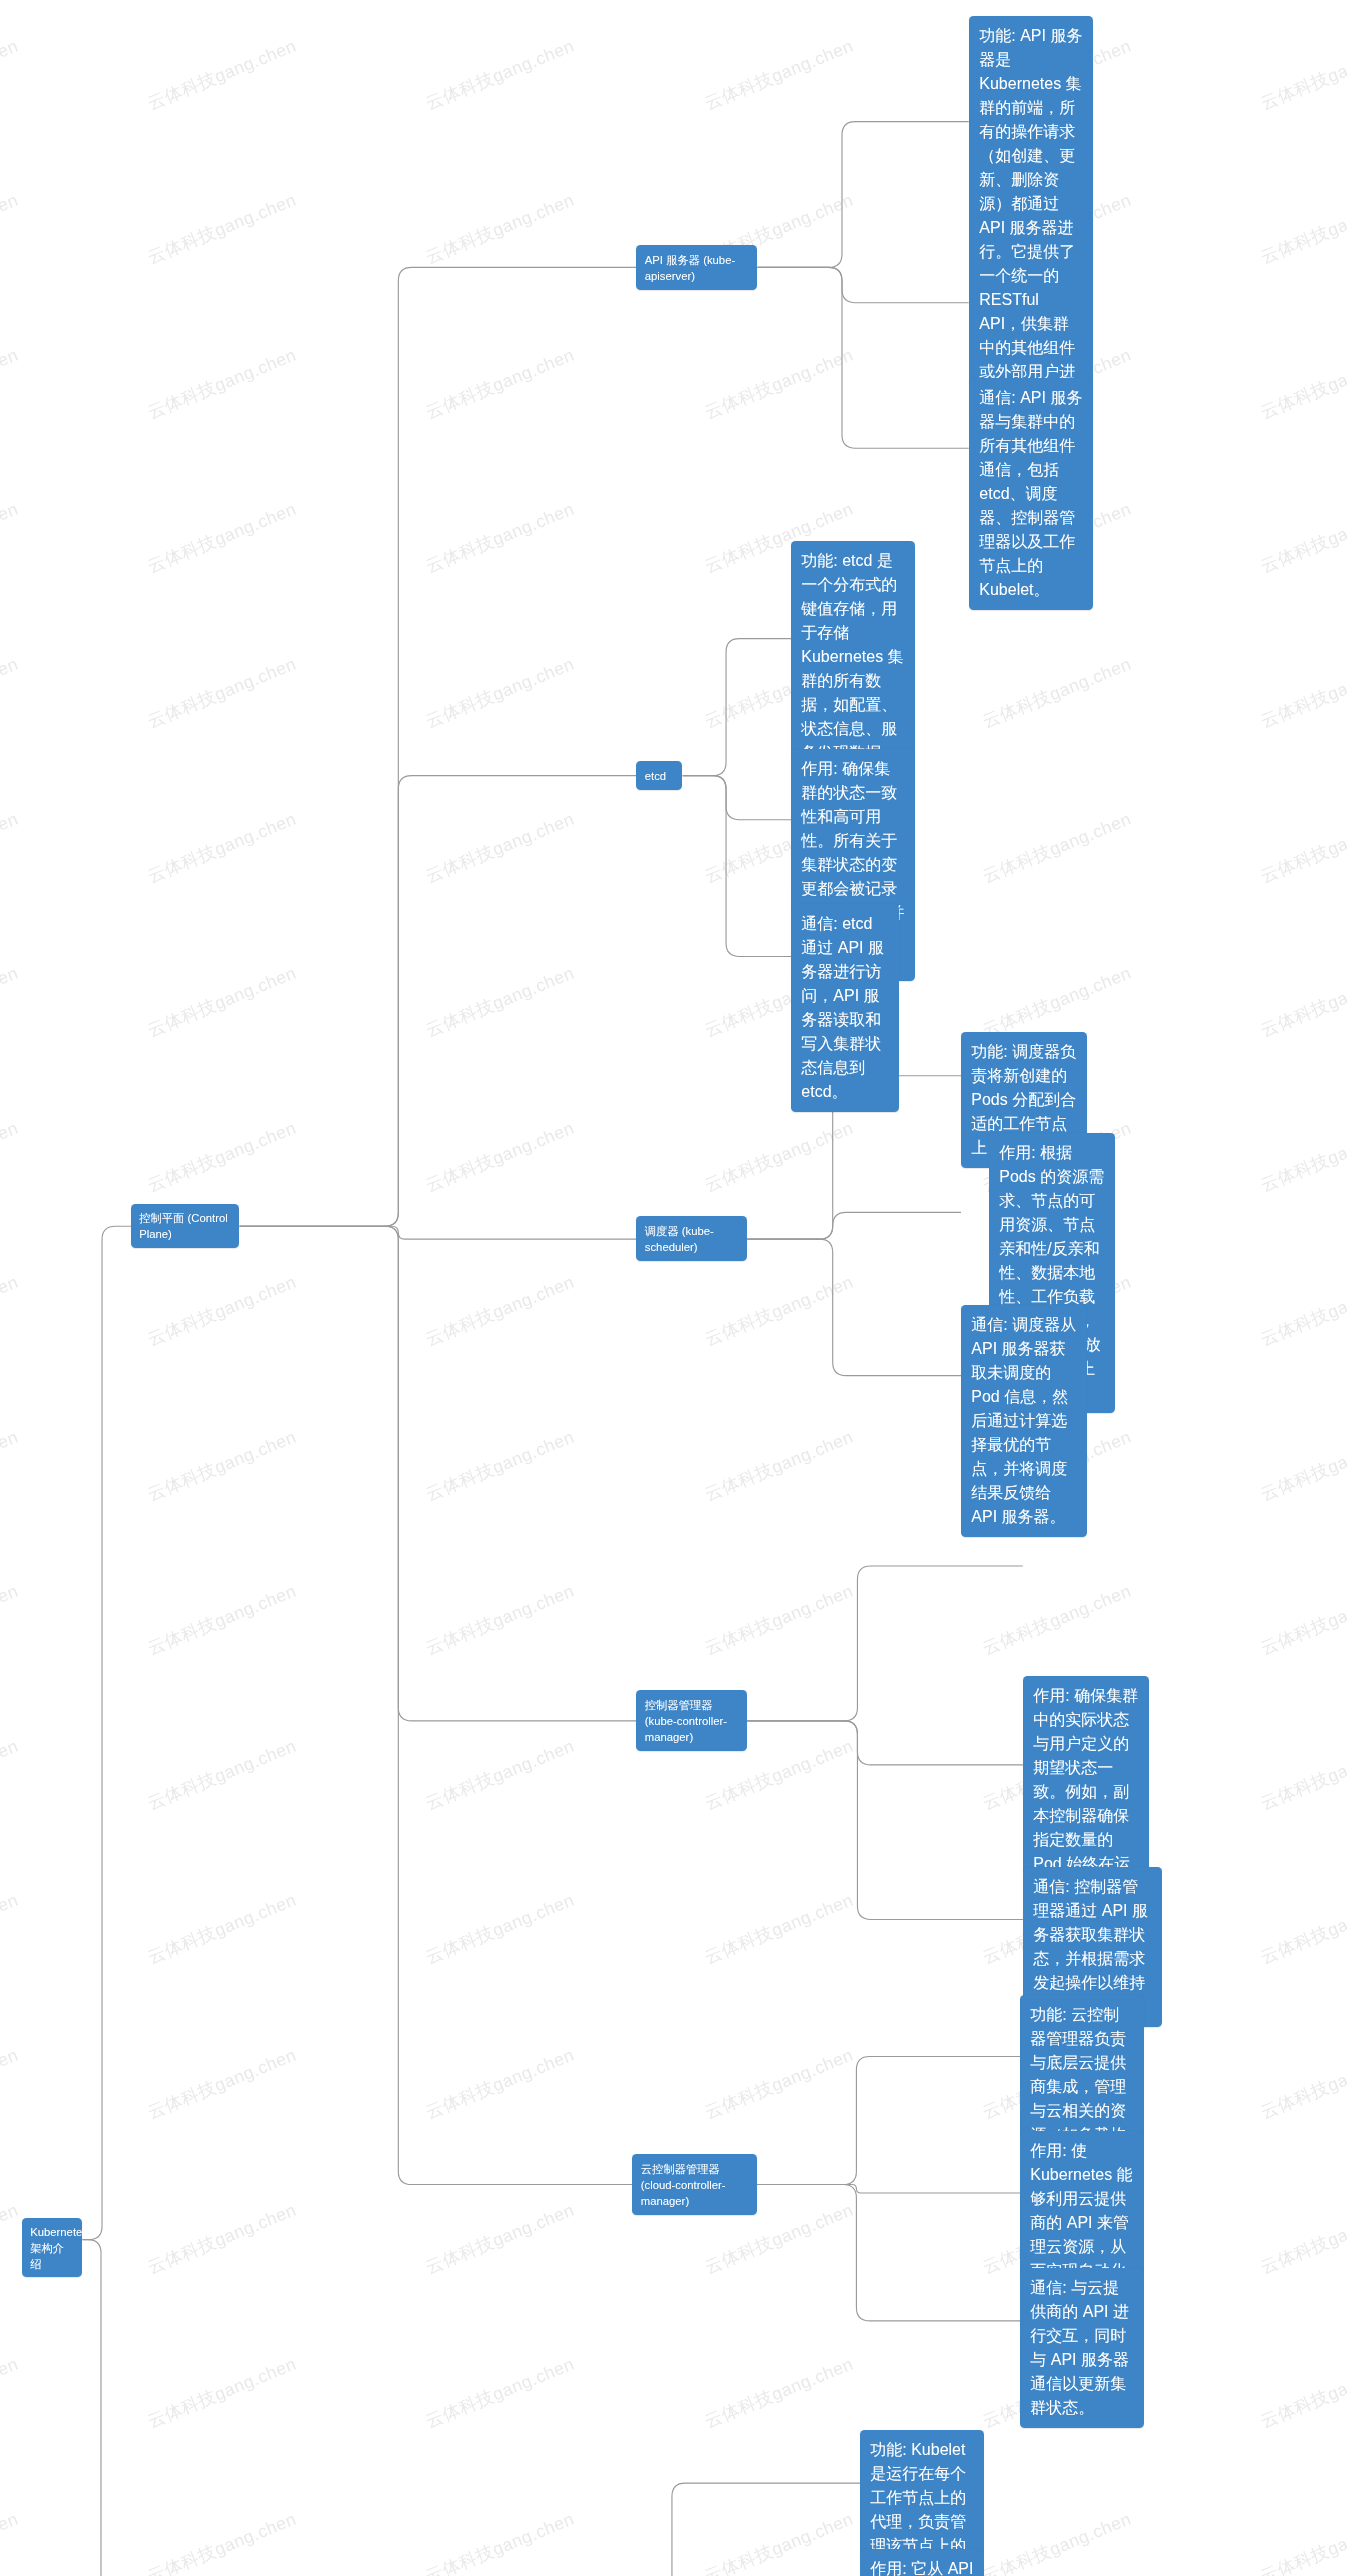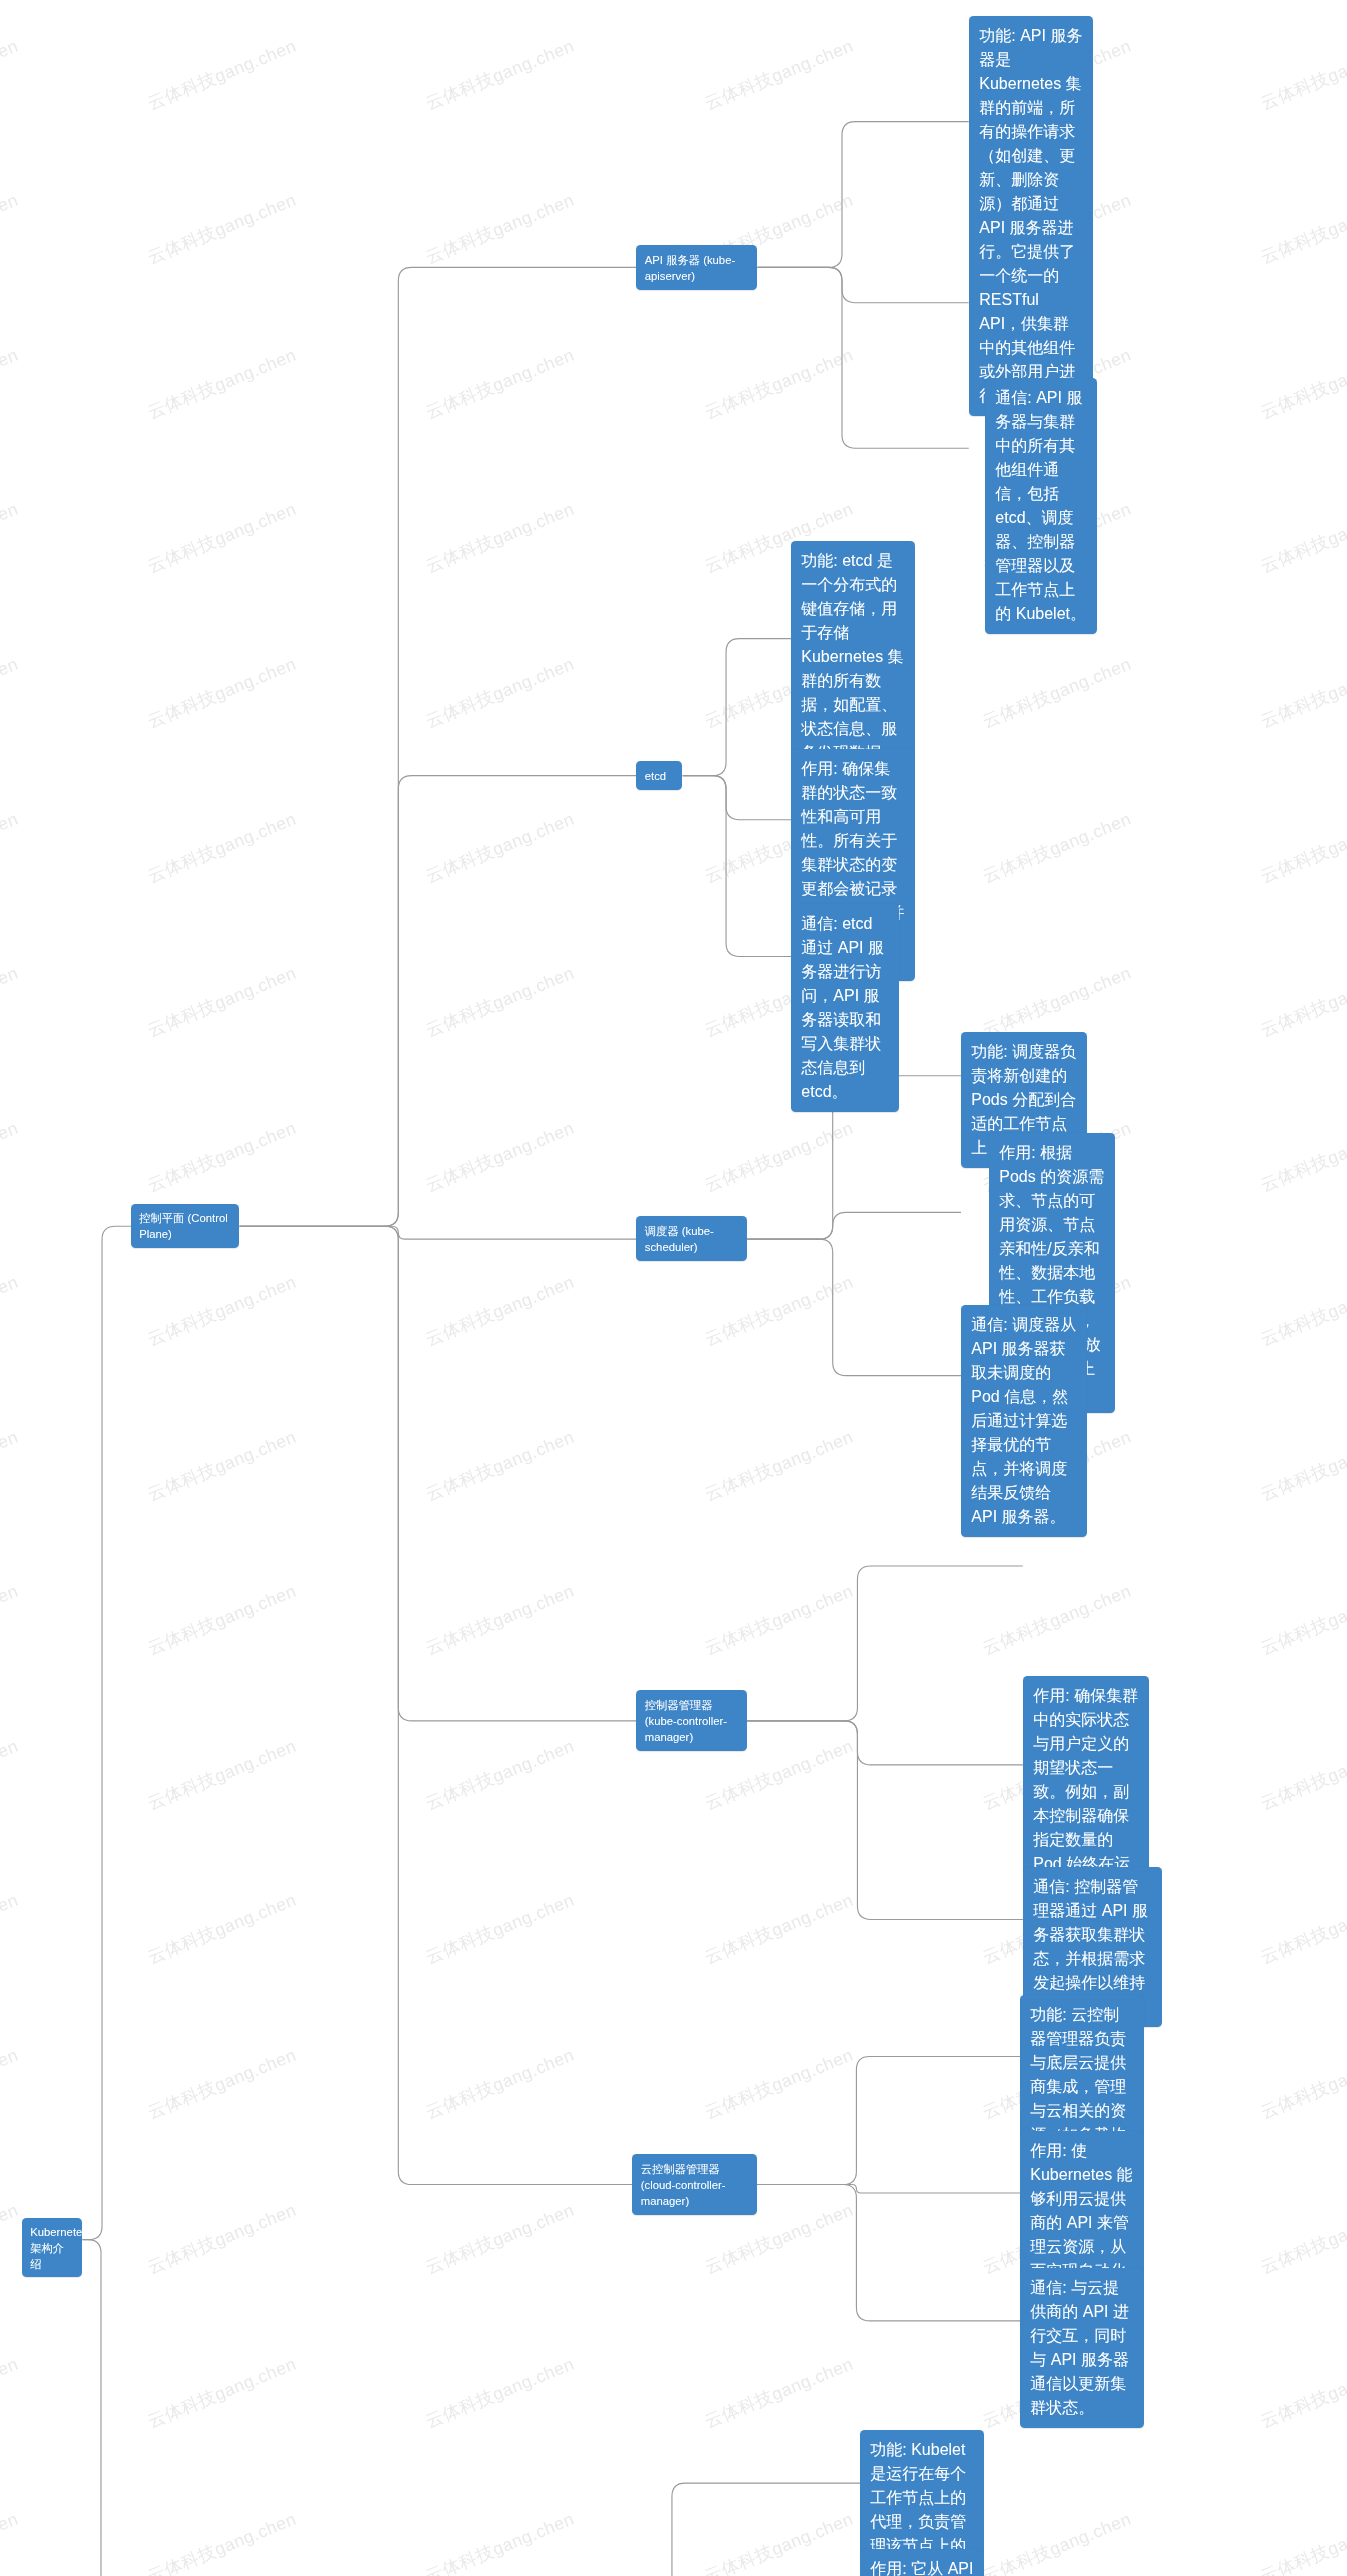--- a/index.html
+++ b/index.html
@@ -184,21 +184,21 @@
     <path d="M455,6314 L629,6314 Q655,6314 655,6288 L655,5162.5 Q655,5136.5 681,5136.5 L955,5136.5" fill="none" stroke="#9a9a9a" stroke-width="2.2"></path>
     <path d="M455,6314 L629,6314 Q655,6314 655,6288 L655,5942 Q655,5916 681,5916 L955,5916" fill="none" stroke="#9a9a9a" stroke-width="2.2"></path>
     <path d="M455,6314 L629,6314 Q655,6314 655,6340 L655,6669 Q655,6695 681,6695 L955,6695" fill="none" stroke="#9a9a9a" stroke-width="2.2"></path>
     <path d="M455,6314 L629,6314 Q655,6314 655,6340 L655,7465.5 Q655,7491.5 681,7491.5 L955,7491.5" fill="none" stroke="#9a9a9a" stroke-width="2.2"></path>
     <path d="M160,4347 L172,4347 Q198,4347 198,4321 L198,2406 Q198,2380 224,2380 L255,2380" fill="none" stroke="#9a9a9a" stroke-width="2.2"></path>
     <path d="M160,4347 L170,4347 Q196,4347 196,4373 L196,6288 Q196,6314 222,6314 L250,6314" fill="none" stroke="#9a9a9a" stroke-width="2.2"></path>
   </svg>
 
 <div id="mindmap">
     <div class="node leaf" style="left: 969px; top: 15.5px; width: 124px;"><span>功能: API 服务器是 Kubernetes 集群的前端，所有的操作请求（如创建、更新、删除资源）都通过 API 服务器进行。它提供了一个统一的 RESTful API，供集群中的其他组件或外部用户进行交互。</span></div>
-    <div class="node leaf" style="left: 969px; top: 378px; width: 112px; margin-left: 16px;"><span>通信: API 服务器与集群中的所有其他组件通信，包括 etcd、调度器、控制器管理器以及工作节点上的 Kubelet。</span></div>
+    <div class="node leaf" style="left: 969px; top: 378px; width: 124px;"><span>通信: API 服务器与集群中的所有其他组件通信，包括 etcd、调度器、控制器管理器以及工作节点上的 Kubelet。</span></div>
     <div class="node lvl2" style="left: 636px; top: 245px; width: 121px;"><span>API 服务器 (kube-apiserver)</span></div>
     <div class="node leaf" style="left: 791px; top: 541px; width: 124px;"><span>功能: etcd 是一个分布式的键值存储，用于存储 Kubernetes 集群的所有数据，如配置、状态信息、服务发现数据等。它是 Kubernetes 的数据源，负责持久化集群的状态。</span></div>
     <div class="node leaf" style="left: 791px; top: 749px; width: 124px;"><span>作用: 确保集群的状态一致性和高可用性。所有关于集群状态的变更都会被记录在 etcd 中，并在故障恢复时用作参考。</span></div>
     <div class="node leaf" style="left: 791px; top: 904px; width: 108px;"><span>通信: etcd 通过 API 服务器进行访问，API 服务器读取和写入集群状态信息到 etcd。</span></div>
     <div class="node lvl2" style="left: 636px; top: 761px; width: 46px;"><span>etcd</span></div>
     <div class="node leaf" style="left: 961px; top: 1032px; width: 126px;"><span>功能: 调度器负责将新创建的 Pods 分配到合适的工作节点上。</span></div>
     <div class="node leaf" style="left: 961px; top: 1133px; width: 126px; margin-left: 28px;"><span>作用: 根据 Pods 的资源需求、节点的可用资源、节点亲和性/反亲和性、数据本地性、工作负载均衡等策略，决定将 Pod 放在哪个节点上运行。</span></div>
     <div class="node leaf" style="left: 961px; top: 1305px; width: 126px;"><span>通信: 调度器从 API 服务器获取未调度的 Pod 信息，然后通过计算选择最优的节点，并将调度结果反馈给 API 服务器。</span></div>
     <div class="node lvl2" style="left: 636px; top: 1216px; width: 111px;"><span>调度器 (kube-scheduler)</span></div>
     <div class="node leaf" style="left: 1023px; top: 1676px; width: 126px;"><span>作用: 确保集群中的实际状态与用户定义的期望状态一致。例如，副本控制器确保指定数量的 Pod 始终在运行，节点控制器管理节点的健康状况。</span></div>

